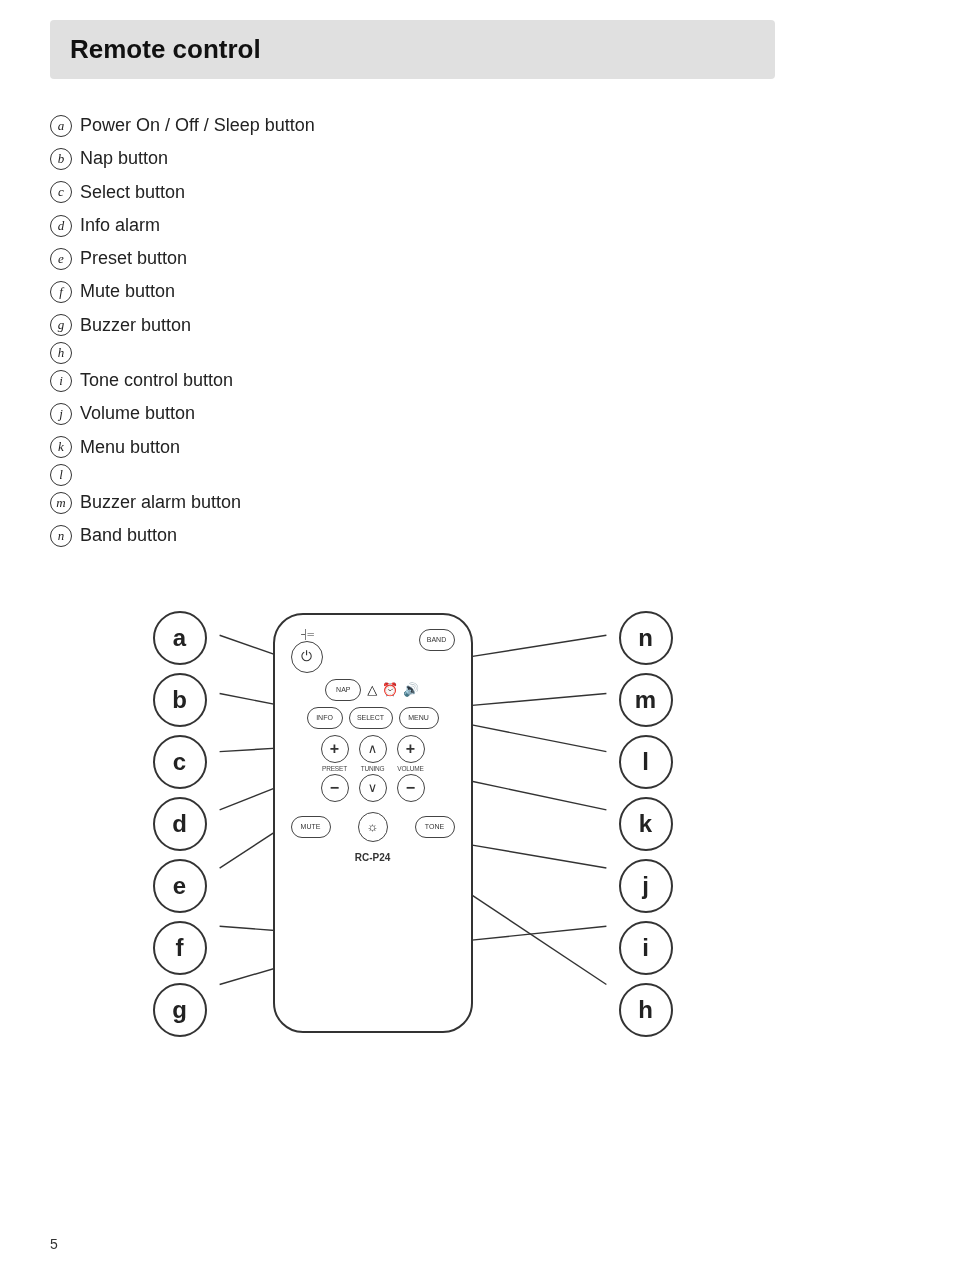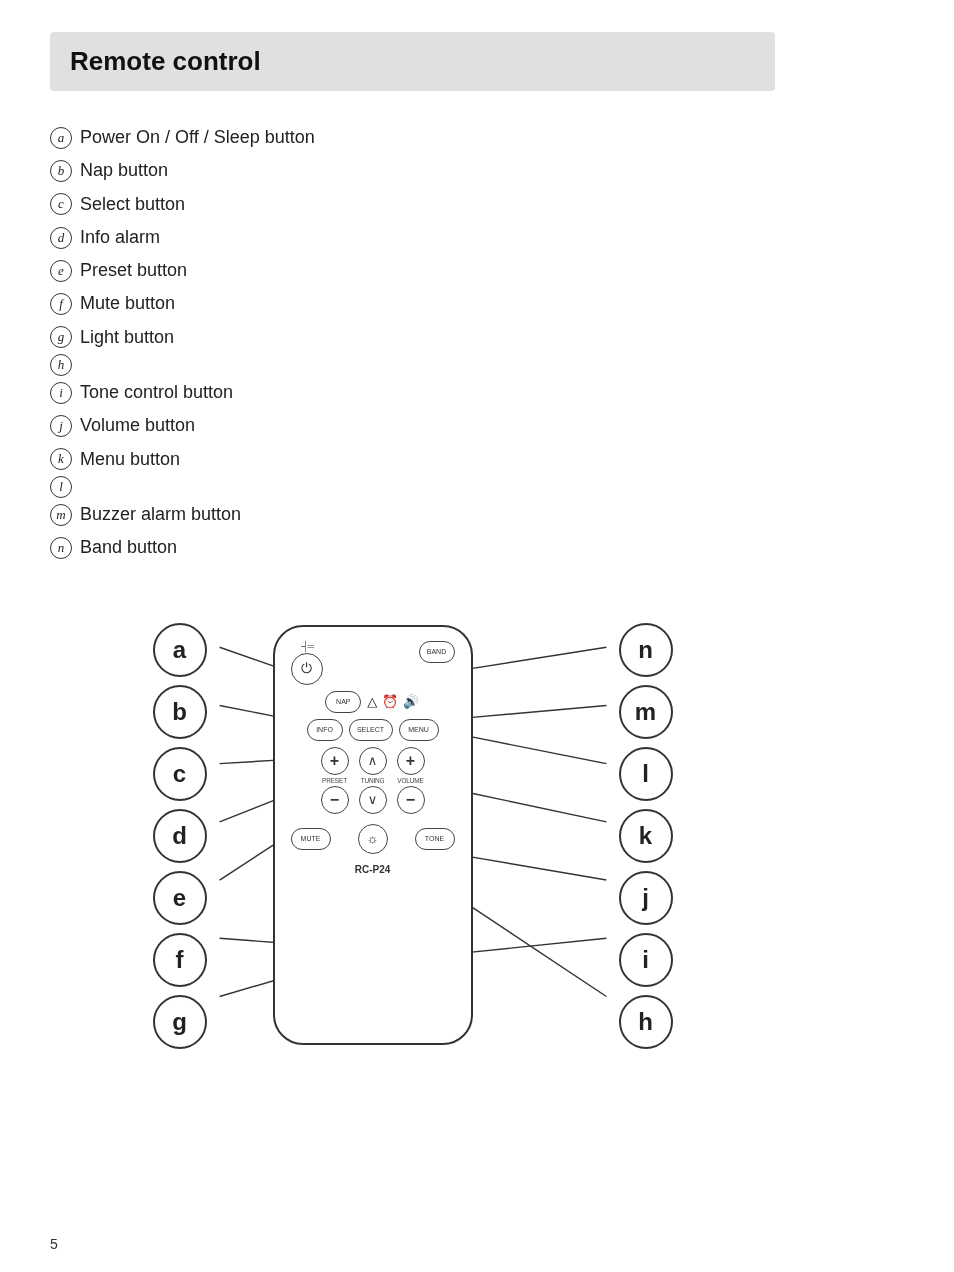--- a/index.html
+++ b/index.html
@@ -8,21 +8,21 @@
       font-family: Arial, sans-serif;
       width: 954px;
       min-height: 1272px;
       position: relative;
       padding: 0;
     }
 
     .page {
       width: 825px;
       min-height: 1272px;
-      padding: 32px 50px;
+      padding: 20px 50px;
       position: relative;
     }
 
     .header-bar {
       background: #e0e0e0;
       padding: 14px 20px;
       margin-bottom: 30px;
       border-radius: 4px;
     }
 
@@ -359,21 +359,21 @@
       <li>
         <span class="legend-letter">e</span>
         <span>Preset button</span>
       </li>
       <li>
         <span class="legend-letter">f</span>
         <span>Mute button</span>
       </li>
       <li>
         <span class="legend-letter">g</span>
-        <span>Light button</span>
+        <span>Buzzer button</span>
       </li>
       <li>
         <span class="legend-letter">h</span>
       </li>
       <li>
         <span class="legend-letter">i</span>
         <span>Tone control button</span>
       </li>
       <li>
         <span class="legend-letter">j</span>

